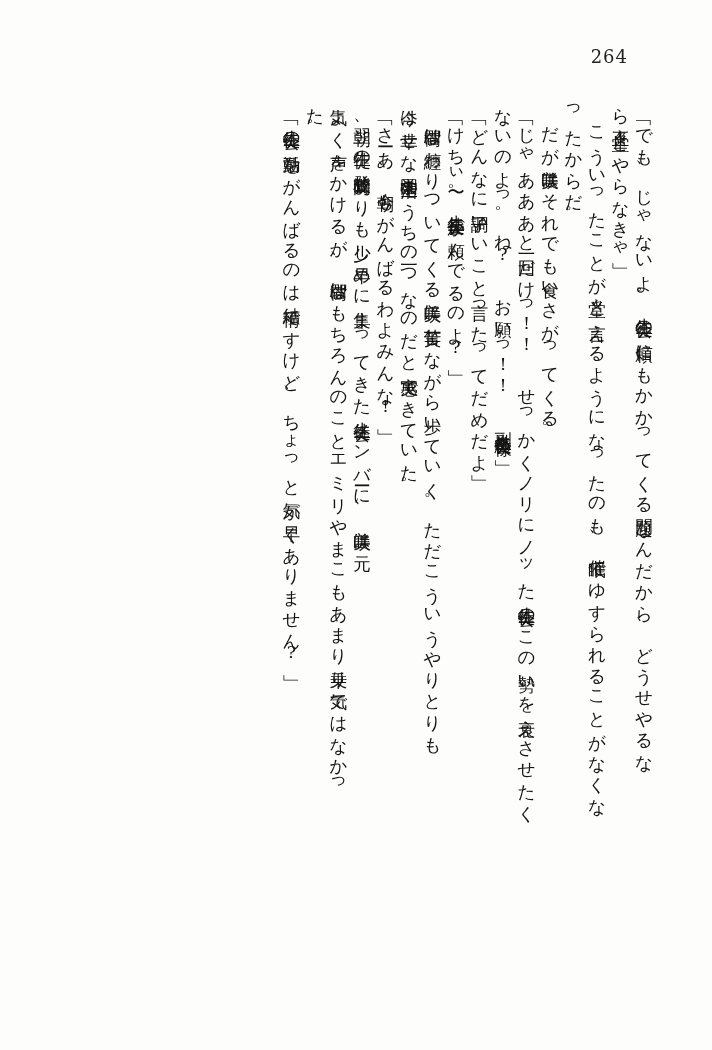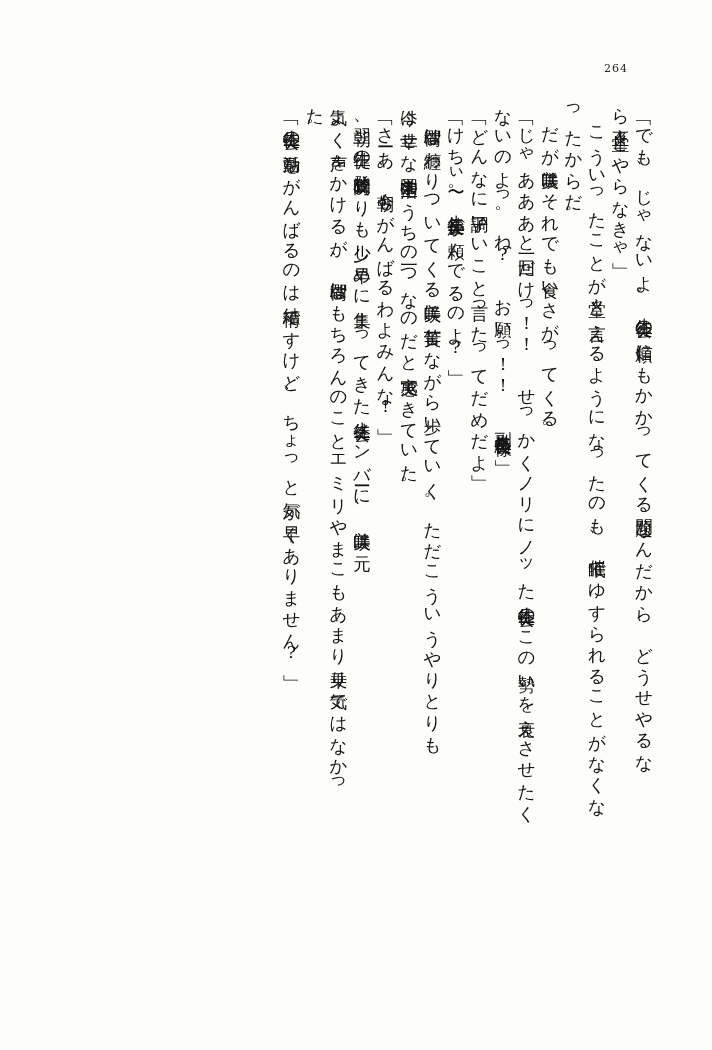--- a/index.html
+++ b/index.html
@@ -20,25 +20,24 @@
     left: 0;
     top: 0;
     width: 712px;
     height: 1050px;
     background: #fdfdfb;
   }
   .page-number {
     position: absolute;
     top: 46px;
     right: 84px;
-    font-size: 11px;
+    font-size: 18px;
     letter-spacing: 1px;
     color: #222;
     font-family: "DejaVu Serif", "Liberation Serif", serif;
-    margin-top: 16px;
   }
   .text-body {
     position: absolute;
     top: 96px;
     right: 60px;
     height: 880px;
     width: 600px;
     display: flex;
     flex-direction: row-reverse;
     align-items: flex-start;

